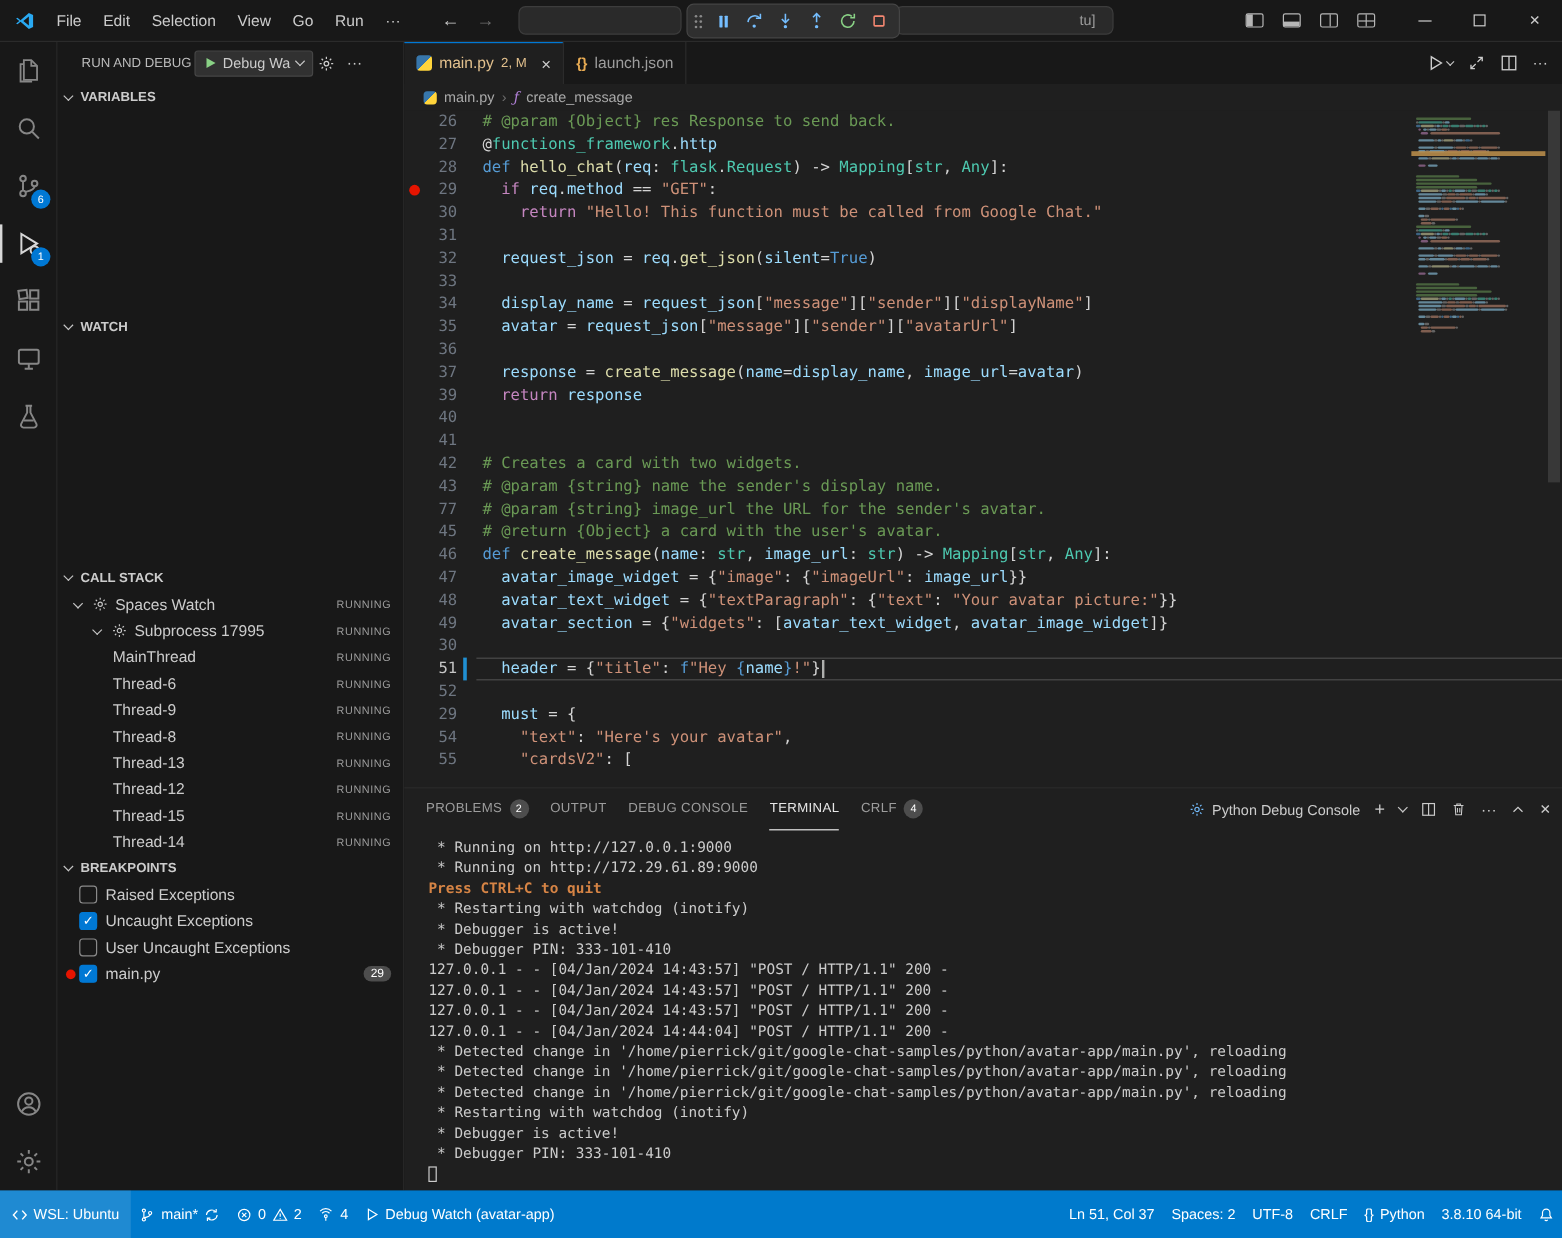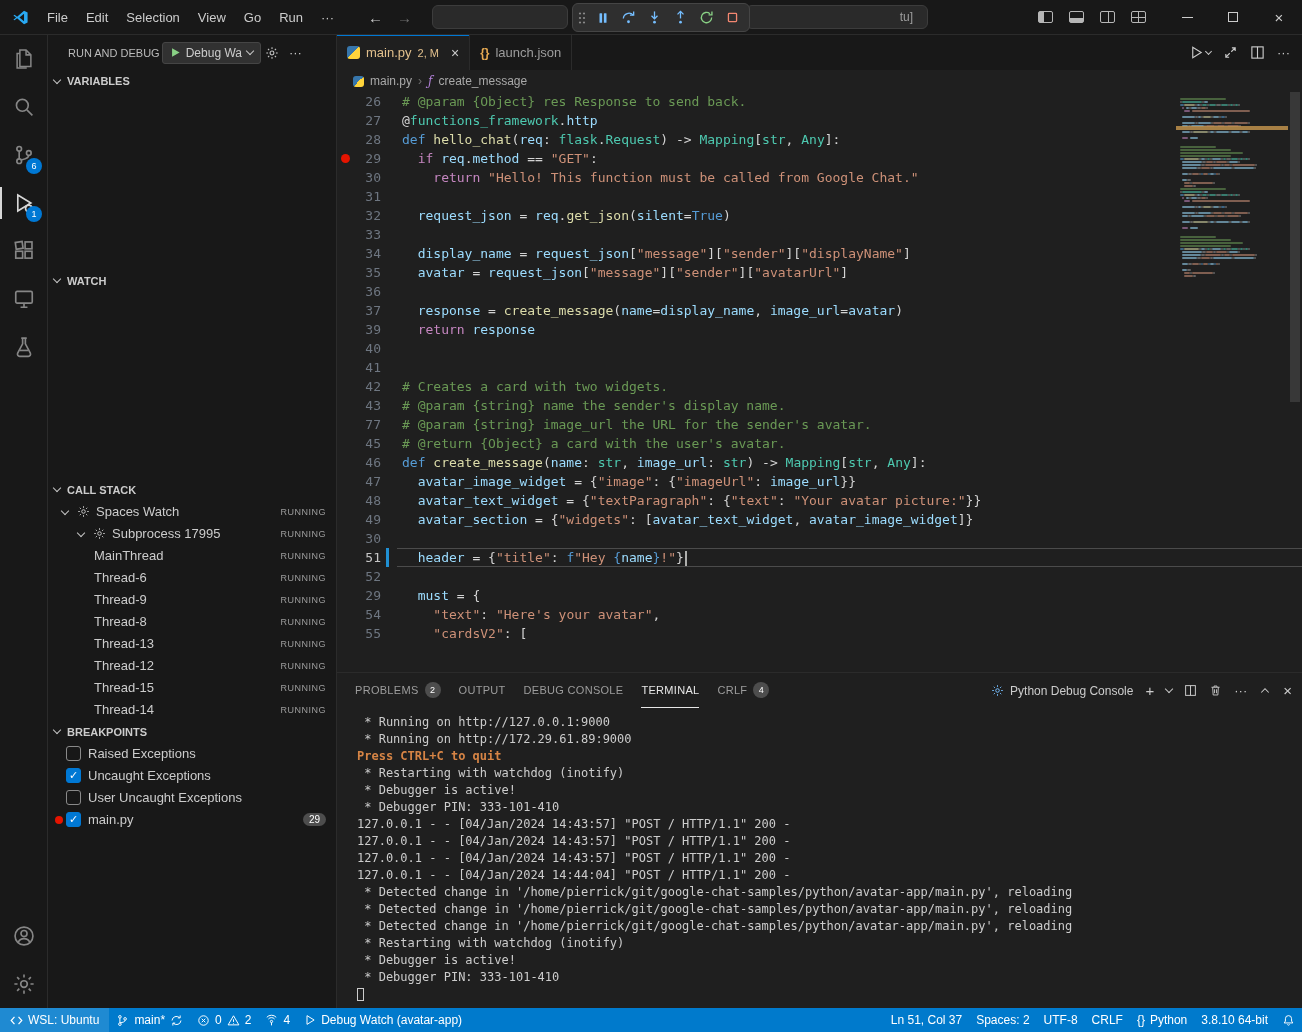--- a/index.html
+++ b/index.html
@@ -121,21 +121,21 @@
   .badge{min-width:16px;height:16px;border-radius:9px;background:#4d4d4d;color:#fff;font-size:9px;display:flex;align-items:center;justify-content:center;padding:0 4px}
   .panel-right{margin-left:auto;display:flex;align-items:center;gap:12px;color:#cccccc}
   .panel-right .name{font-size:12px;color:#cccccc;display:flex;align-items:center;gap:6px}
   .terminal{flex:1 1 auto;padding:6px 0 0 20px;font-family:"DejaVu Sans Mono","Liberation Mono",monospace;font-size:12px;line-height:17px;color:#cccccc;overflow:hidden;cursor:text}
   .term-line{white-space:pre}
   .term-line.warn{color:#d68445;font-weight:bold}
   .term-cursor{display:inline-block;width:7px;height:13px;border:1px solid #cccccc;vertical-align:middle}
 
   
   .statusbar{flex:0 0 24px;background:#007acc;color:#ffffff;display:flex;align-items:center;font-size:12px}
-  .sb-item{display:flex;align-items:center;gap:5px;padding:0 7px;height:24px;cursor:pointer;white-space:nowrap}
+  .sb-item{display:flex;align-items:center;gap:5px;padding:0 7px;height:40px;cursor:pointer;white-space:nowrap}
   .sb-item.remote{background:rgba(255,255,255,.12);padding:0 10px}
   .sb-group-right{margin-left:auto;display:flex;align-items:center}
   svg{display:block}
 </style>
 </head>
 <body>
 
 <div class="window">
 
   <header class="titlebar">

